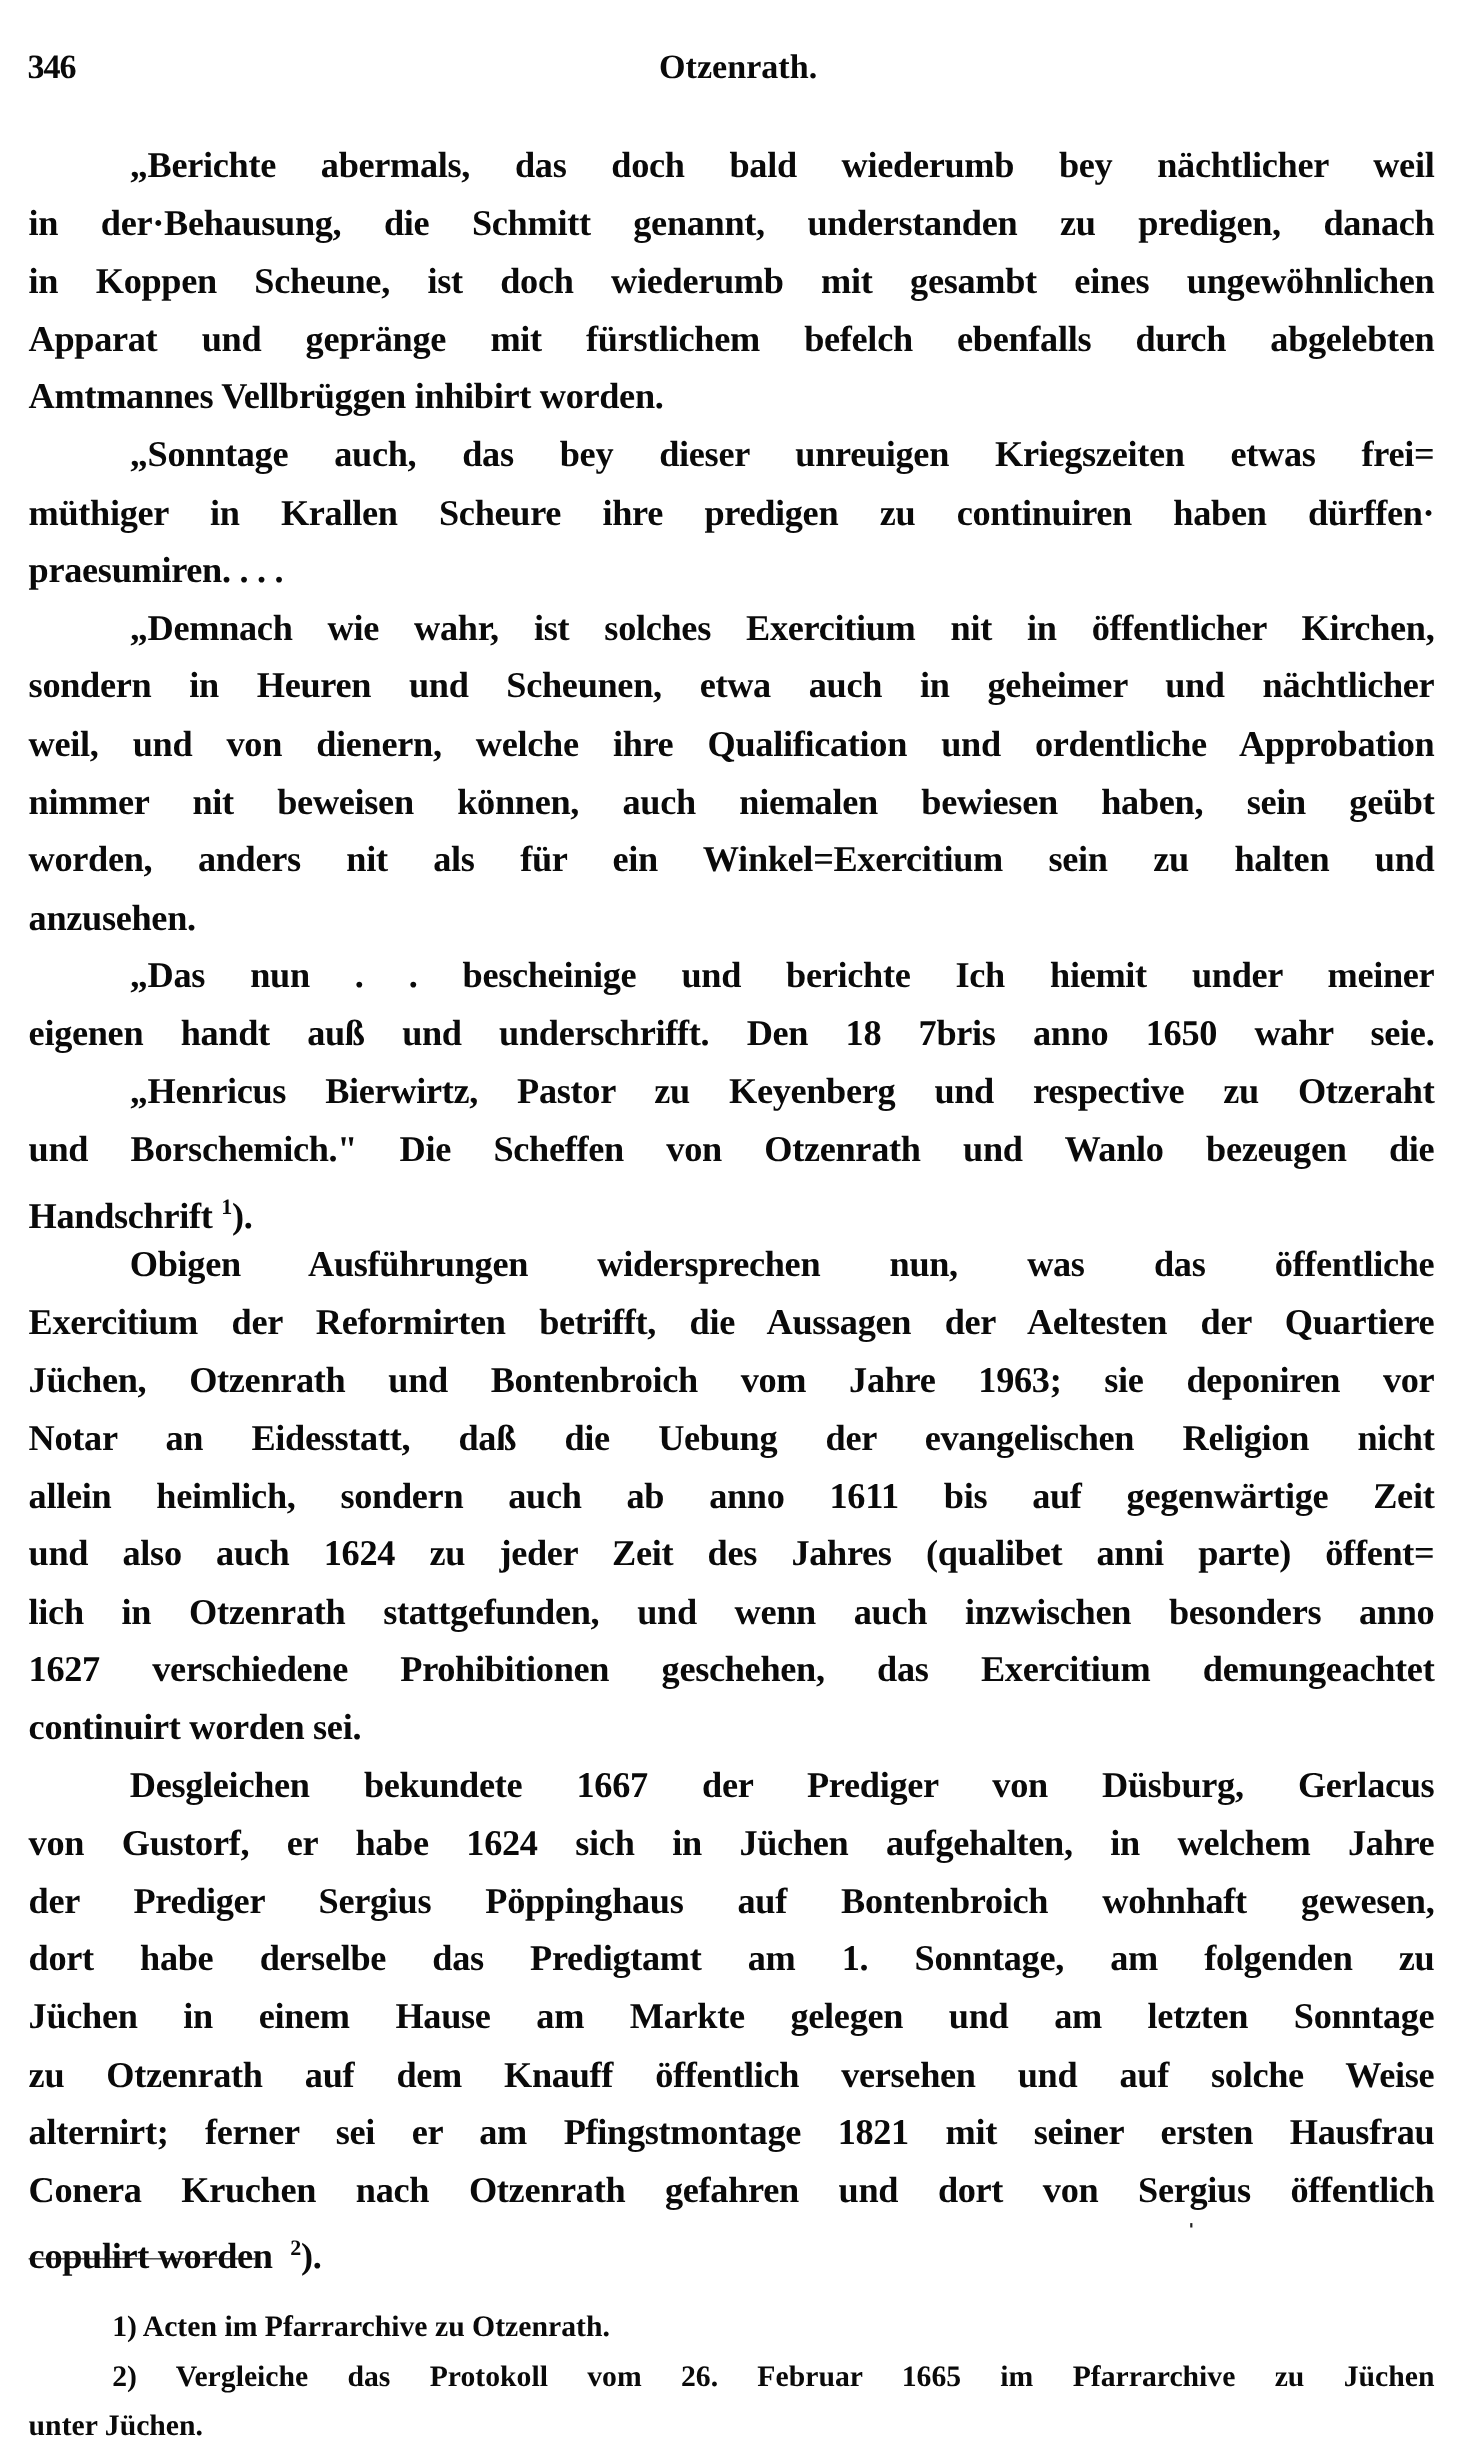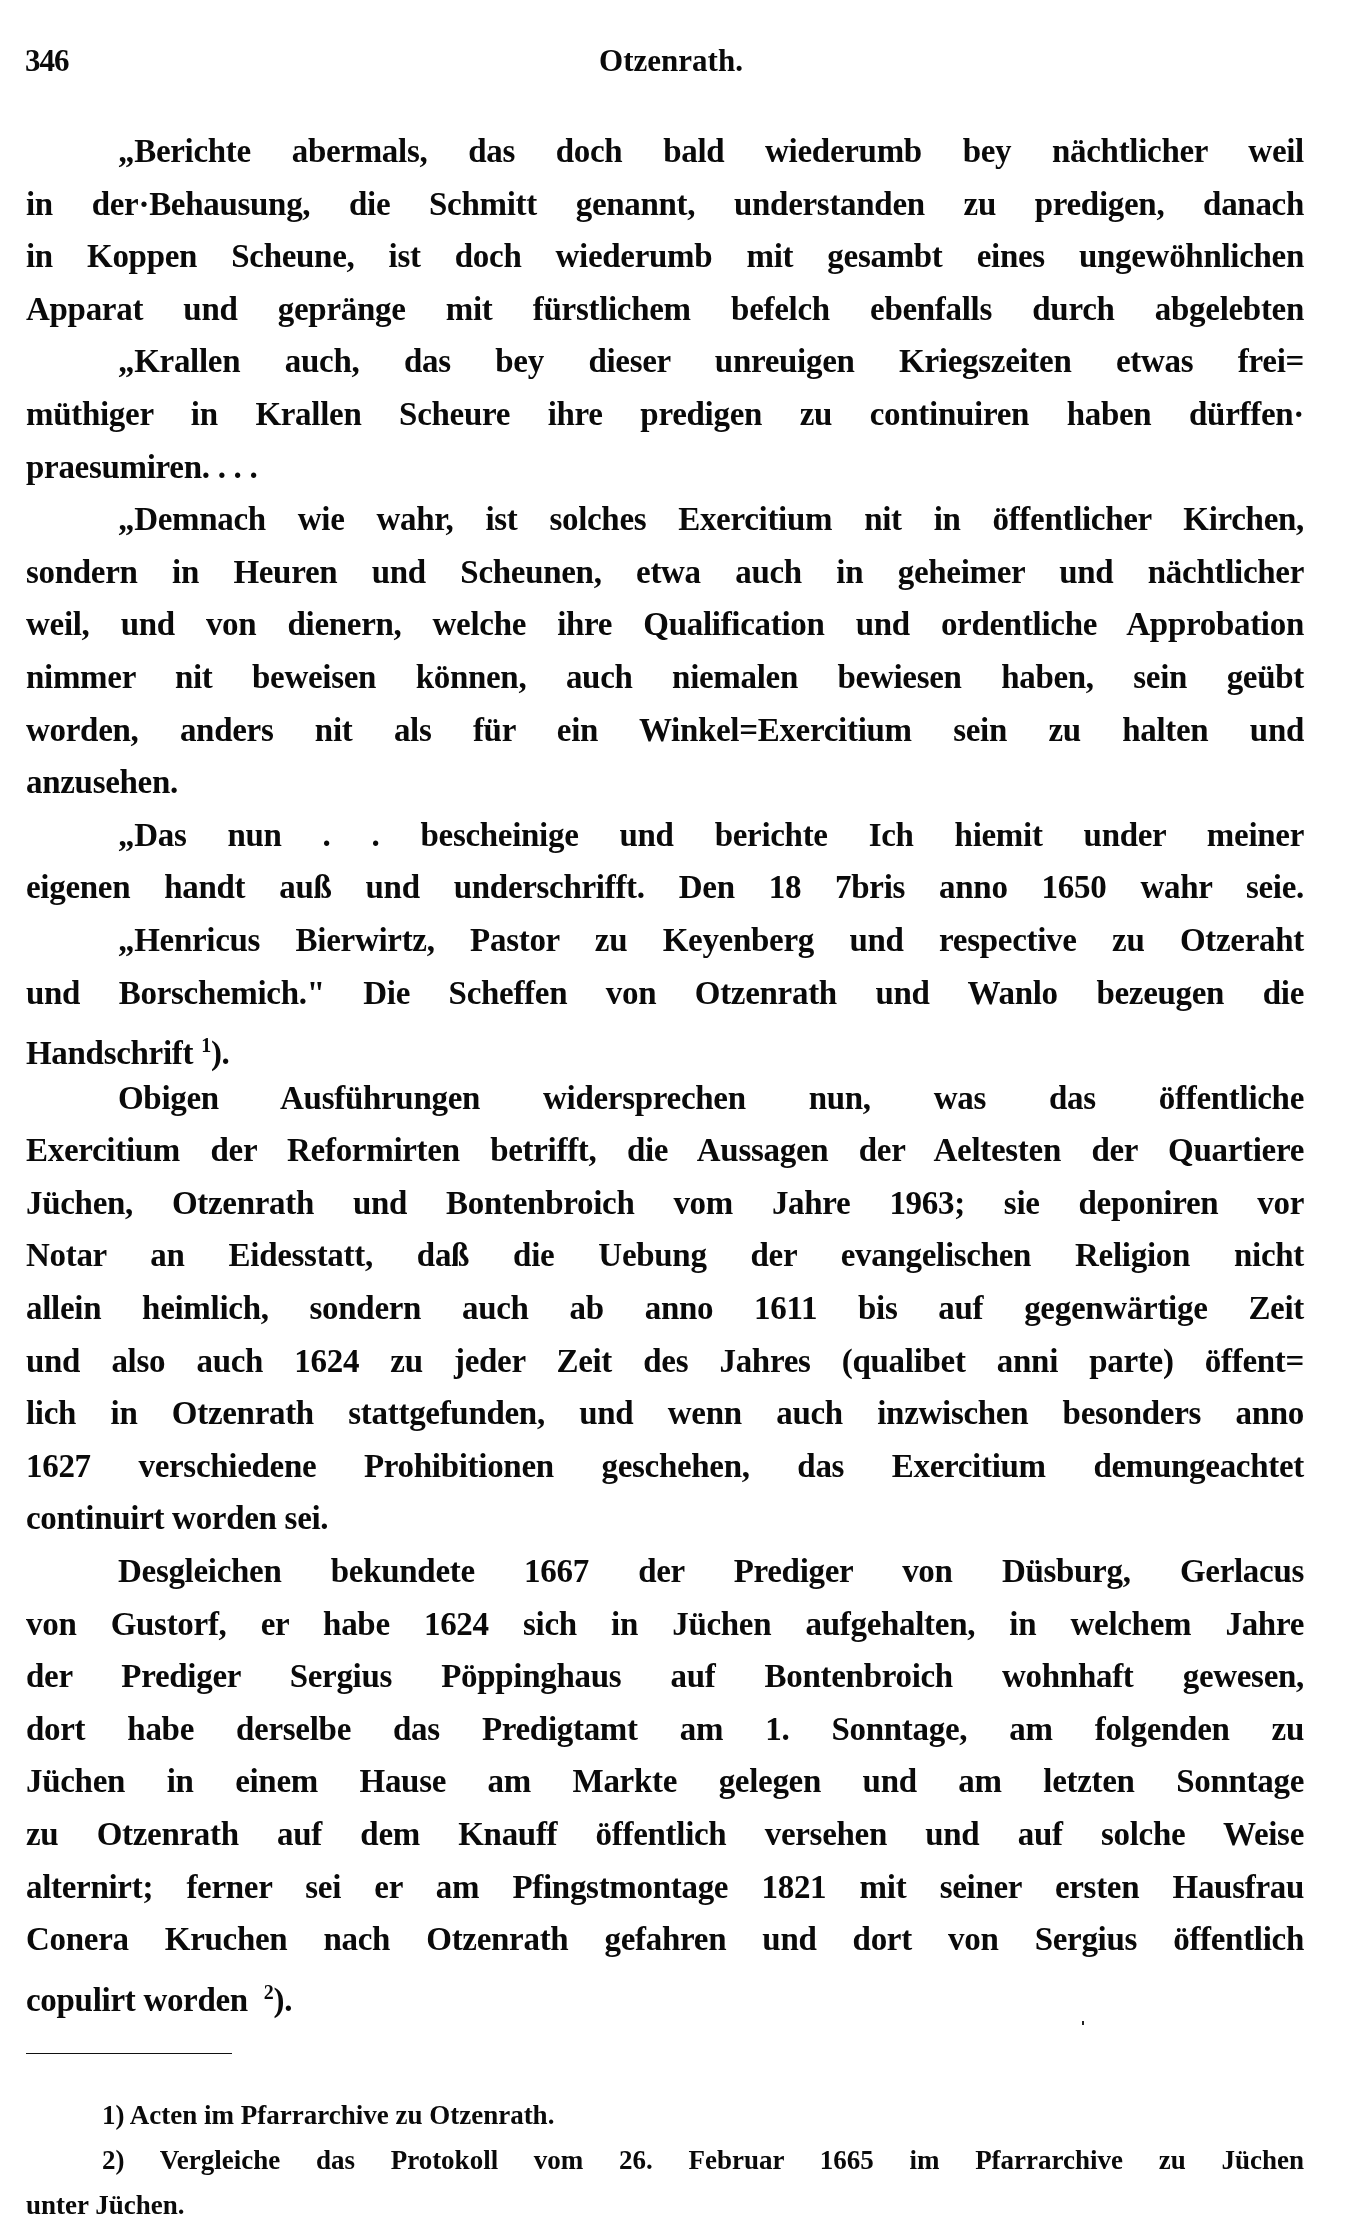--- a/index.html
+++ b/index.html
@@ -39,24 +39,25 @@
     <span class="header-title">Otzenrath.</span>
   </div>
 
   <div class="body-text">
 
     <div>
       <span class="line indent">„Berichte abermals, das doch bald wiederumb bey nächtlicher weil</span>
       <span class="line">in der·Behausung, die Schmitt genannt, understanden zu predigen, danach</span>
       <span class="line">in Koppen Scheune, ist doch wiederumb mit gesambt eines ungewöhnlichen</span>
       <span class="line">Apparat und gepränge mit fürstlichem befelch ebenfalls durch abgelebten</span>
+      <span class="line last">Amtmannes Vellbrüggen inhibirt worden.</span>
     </div>
 
     <div>
-      <span class="line indent">„Krallen auch, das bey dieser unreuigen Kriegszeiten etwas frei=</span>
+      <span class="line indent">„Sonntage auch, das bey dieser unreuigen Kriegszeiten etwas frei=</span>
       <span class="line">müthiger in Krallen Scheure ihre predigen zu continuiren haben dürffen·</span>
       <span class="line last">praesumiren. . . .</span>
     </div>
 
     <div>
       <span class="line indent">„Demnach wie wahr, ist solches Exercitium nit in öffentlicher Kirchen,</span>
       <span class="line">sondern in Heuren und Scheunen, etwa auch in geheimer und nächtlicher</span>
       <span class="line">weil, und von dienern, welche ihre Qualification und ordentliche Approbation</span>
       <span class="line">nimmer nit beweisen können, auch niemalen bewiesen haben, sein geübt</span>
       <span class="line">worden, anders nit als für ein Winkel=Exercitium sein zu halten und</span>

